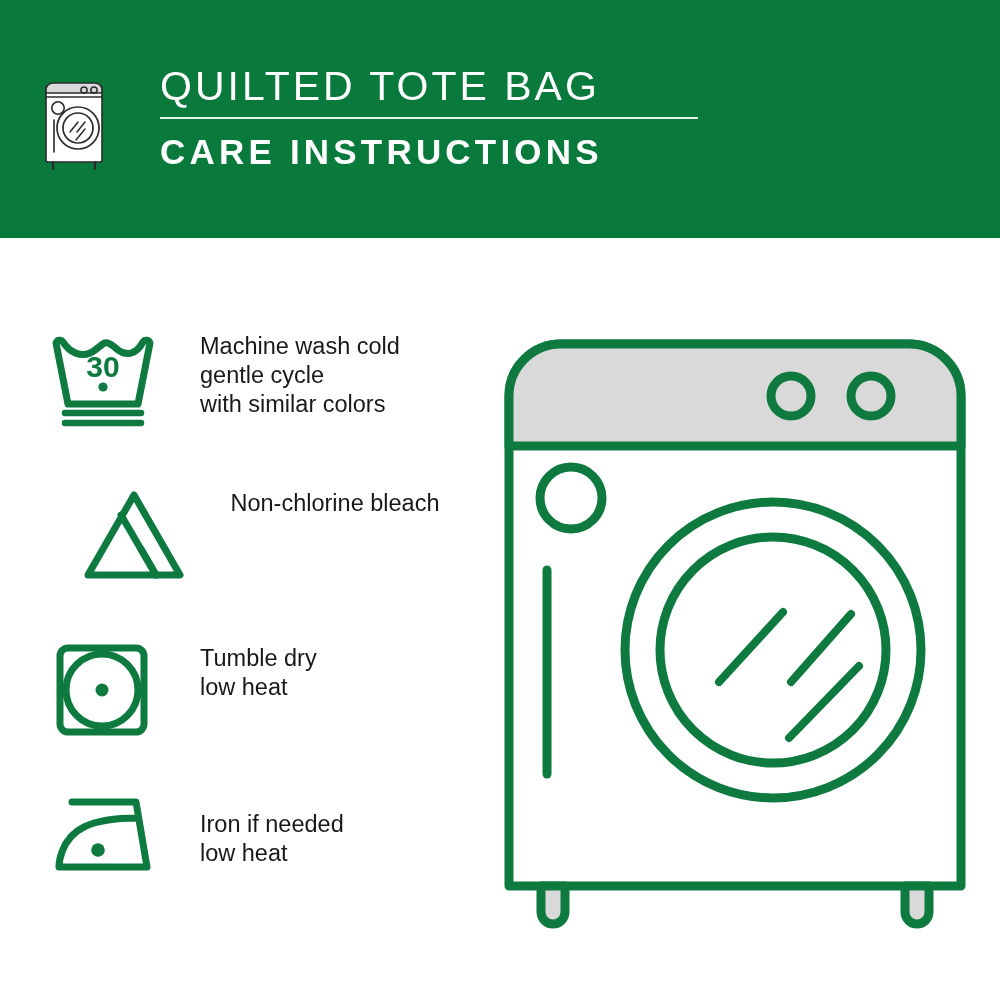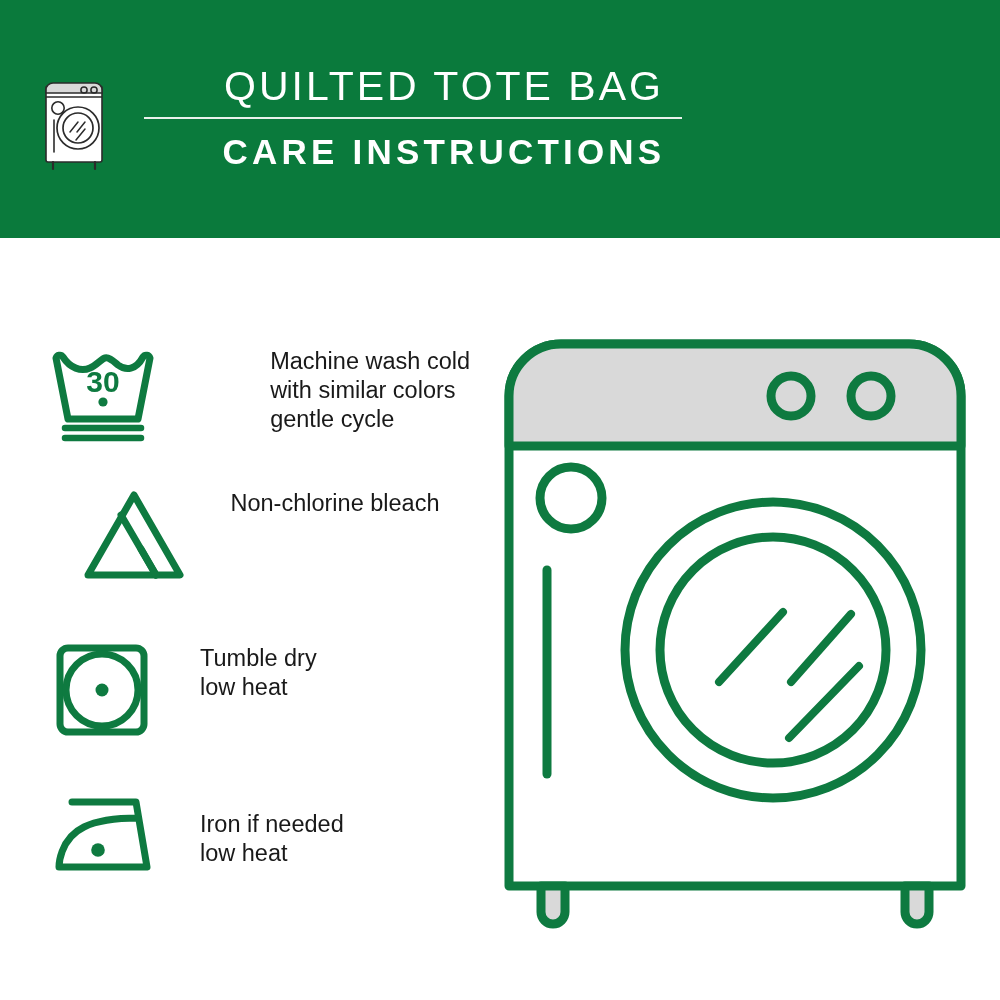--- a/index.html
+++ b/index.html
@@ -38,24 +38,23 @@
   }
   #header-logo {
     position: absolute;
     left: 0;
     top: 4px;
     width: 74px;
     height: 108px;
   }
   #header-text {
     position: absolute;
-    left: 104px;
+    left: 120px;
     top: 0;
     width: 600px;
-    text-align: center;
   }
   #title-line1 {
     font-size: 41px;
     font-weight: 300;
     color: #ffffff;
     letter-spacing: 3.0px;
     line-height: 48px;
     white-space: nowrap;
     font-family: "Liberation Sans", sans-serif;
   }
@@ -105,21 +104,21 @@
     font-weight: 400;
     font-family: "Liberation Sans", sans-serif;
     padding-top: 2px;
   }
   .care-text .tline {
     display: block;
     white-space: nowrap;
   }
 
   
-  #row-wash   { top: 107px; justify-content: space-between; }
+  #row-wash   { top: 92px; }
   #row-bleach { top: 249px; justify-content: center; }
   #row-dry    { top: 404px; }
   #row-iron   { top: 555px; align-items: center; }
 
   
   #machine {
     position: absolute;
     left: 495px;
     top: 330px;
     width: 480px;
@@ -182,22 +181,22 @@
           <line x1="15" y1="83" x2="91" y2="83" stroke="#0e7a40" stroke-width="6.5" stroke-linecap="round"></line>
           <line x1="15" y1="93" x2="91" y2="93" stroke="#0e7a40" stroke-width="6.5" stroke-linecap="round"></line>
 
           <text x="53" y="47" font-family="Liberation Sans, sans-serif" font-size="30" font-weight="700" fill="#0e7a40" text-anchor="middle">30</text>
 
           <circle cx="53" cy="57" r="4.6" fill="#0e7a40"></circle>
         </svg>
       </div>
       <div class="care-text">
         <span class="tline">Machine wash cold</span>
+        <span class="tline">gentle cycle</span>
         <span class="tline">with similar colors</span>
-        <span class="tline">gentle cycle</span>
       </div>
     </div>
 
     <div class="care-row" id="row-bleach">
       <div class="care-symbol">
         <svg width="108" height="96" viewBox="0 0 108 96" fill="none">
           <path d="M54 8 L100 88 L8 88 Z" fill="none" stroke="#0e7a40" stroke-width="7" stroke-linejoin="round"></path>
           <line x1="41" y1="28" x2="76" y2="88" stroke="#0e7a40" stroke-width="7" stroke-linecap="round"></line>
           <line x1="61" y1="62" x2="76" y2="88" stroke="#0e7a40" stroke-width="7" stroke-linecap="round"></line>
         </svg>

